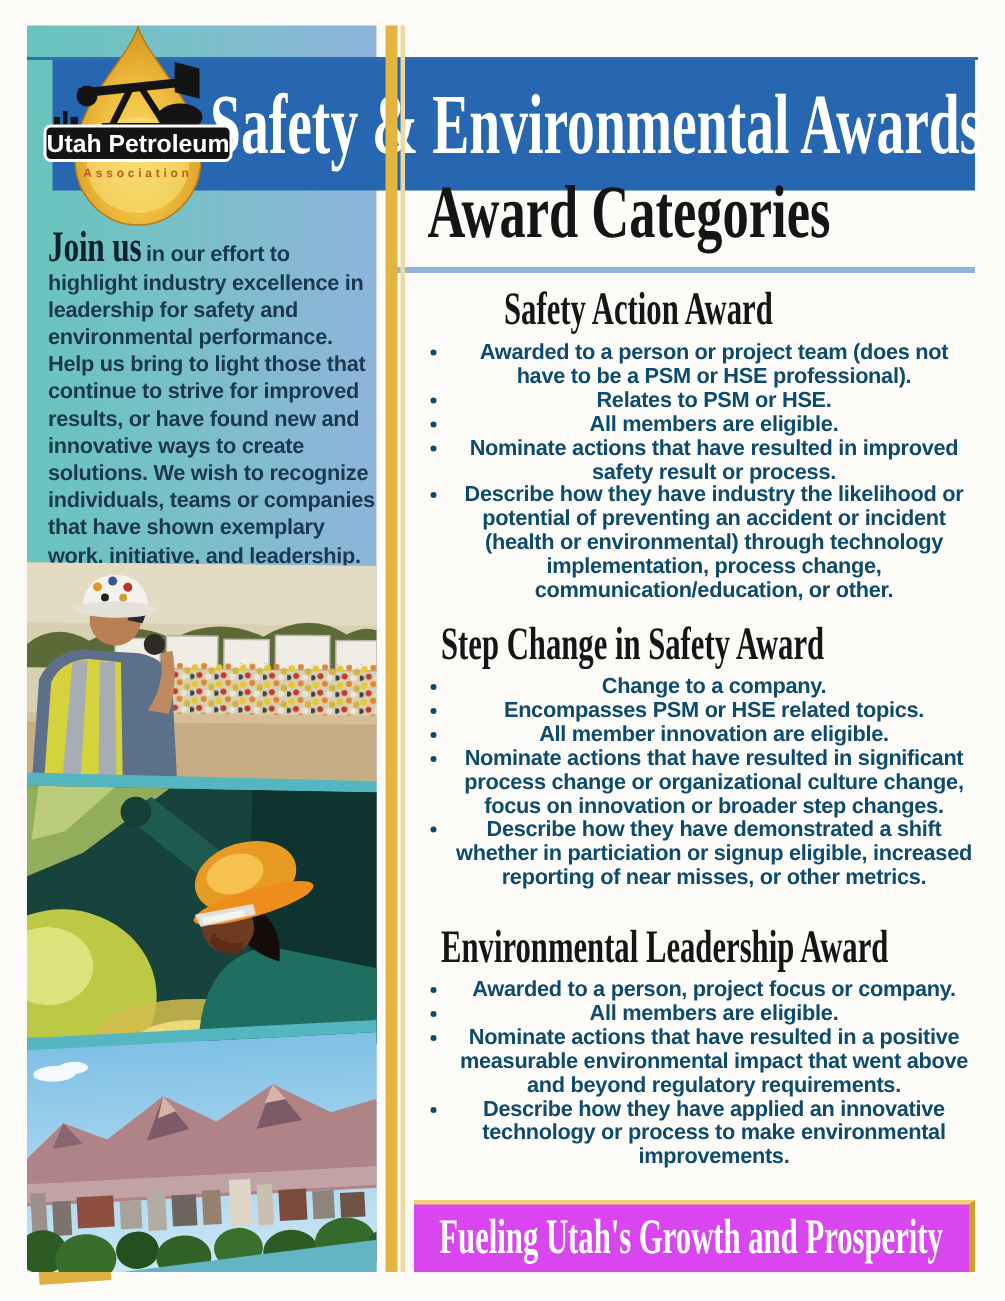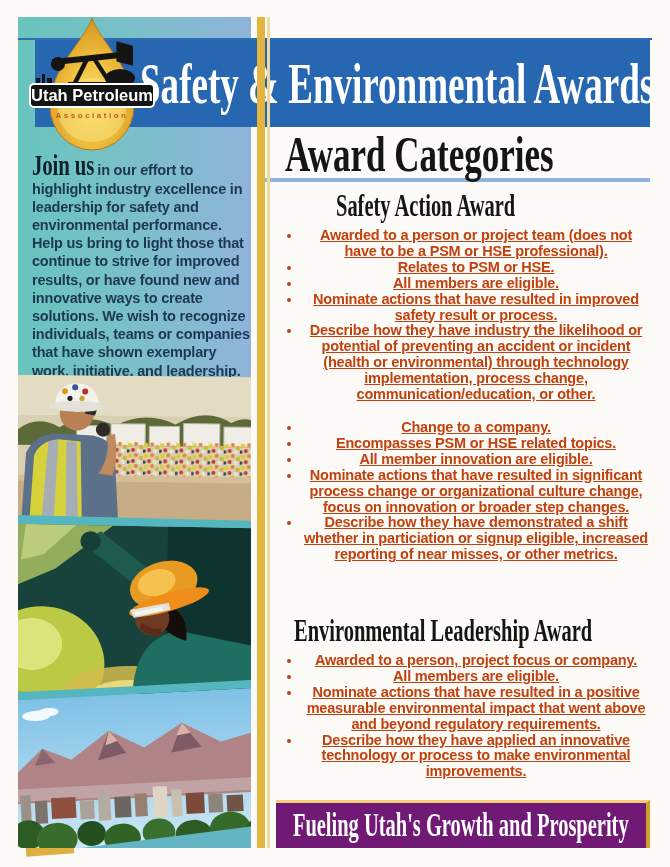--- a/index.html
+++ b/index.html
@@ -31,33 +31,33 @@
   .photo1{left:-4px;top:2px;width:242px;height:146px;transform:rotate(0.6deg);}
   .teal-strip{position:absolute;left:-6px;top:144px;width:252px;height:10px;background:#55b6bf;
         transform:rotate(1.4deg);}
   .photo2{left:-4px;top:152px;width:242px;height:168px;transform:rotate(1.1deg);}
   .photo3{left:-8px;top:312px;width:256px;height:172px;transform:rotate(-3deg);
         border-top:8px solid #55b6bf;border-left:3px solid #f2f5f0;box-sizing:border-box;}
   .gold-wedge{position:absolute;left:26px;top:845px;width:48px;height:10px;background:#ddb041;
         transform:rotate(-4deg);z-index:2;}
 
   
-  .main-heading{position:absolute;left:276px;top:129px;width:374px;padding-left:9px;z-index:3;text-decoration:underline;}
+  .main-heading{position:absolute;left:276px;top:116px;width:374px;padding-left:9px;z-index:3;text-decoration:underline;}
   .main-heading .condensed{font-size:50px;transform:scaleX(0.7);transform-origin:0 50%;color:#151515;}
   .heading-rule{position:absolute;left:264px;top:178px;width:386px;height:4px;background:#8fb3dc;}
   .section{position:absolute;left:276px;width:374px;z-index:3;text-align:center;}
   .section-1{top:190px;} .section-2{top:413px;} .section-3{top:615px;}
   .section-title{padding-left:18px;}
   .section-title .condensed{font-size:31px;transform:scaleX(0.66);transform-origin:0 50%;color:#151515;}
   .bullets{margin:7px 0 0 0;padding-left:26px;list-style:disc;}
-  .bullets li{font-size:14.5px;line-height:15.9px;font-weight:700;color:#c2410c;
-        letter-spacing:-0.2px;margin:0;text-decoration:underline;}
-
-  
-  .footer-banner{position:absolute;left:276px;top:800px;width:374px;height:48px;background:#701a75;
+  .bullets li{font-size:14.5px;line-height:15.9px;font-weight:700;color:#0c4a6e;
+        letter-spacing:-0.2px;margin:0;}
+
+  
+  .footer-banner{position:absolute;left:276px;top:800px;width:374px;height:48px;background:#d946ef;
         border-top:3px solid #f2cf76;border-right:4px solid #cf9f2b;box-sizing:border-box;
         display:flex;align-items:center;justify-content:center;z-index:3;}
   .footer-banner .condensed{font-size:33px;transform:scaleX(0.62);transform-origin:50% 50%;color:#ffffff;}
 </style>
 </head>
 <body>
 
 <div class="page">
 
   <div class="sidebar-band"></div>
@@ -242,20 +242,23 @@
     <ul class="bullets">
       <li>Awarded to a person or project team (does not have to be a PSM or HSE professional).</li>
       <li>Relates to PSM or HSE.</li>
       <li>All members are eligible.</li>
       <li>Nominate actions that have resulted in improved safety result or process.</li>
       <li>Describe how they have industry the likelihood or potential of preventing an accident or incident (health or environmental) through technology implementation, process change, communication/education, or other.</li>
     </ul>
   </div>
 
   <div class="section section-2">
+    <div class="section-title">
+      <span class="condensed">Step Change in Safety Award</span>
+    </div>
     <ul class="bullets">
       <li>Change to a company.</li>
       <li>Encompasses PSM or HSE related topics.</li>
       <li>All member innovation are eligible.</li>
       <li>Nominate actions that have resulted in significant process change or organizational culture change, focus on innovation or broader step changes.</li>
       <li>Describe how they have demonstrated a shift whether in particiation or signup eligible, increased reporting of near misses, or other metrics.</li>
     </ul>
   </div>
 
   <div class="section section-3">

